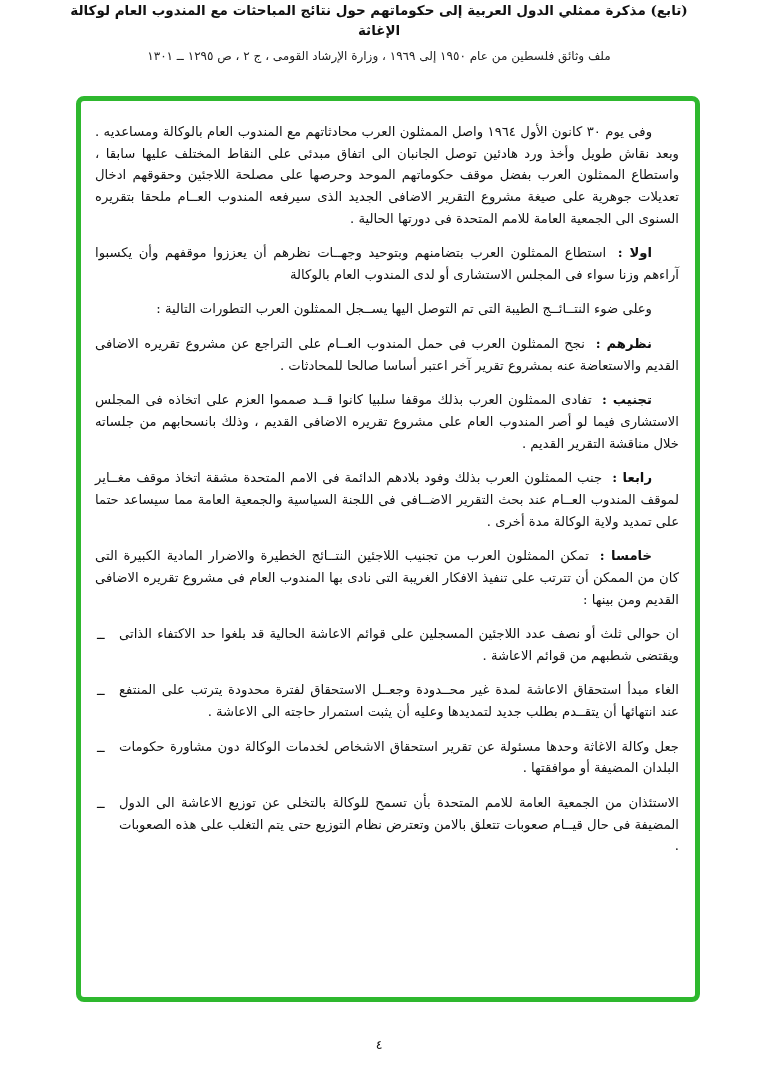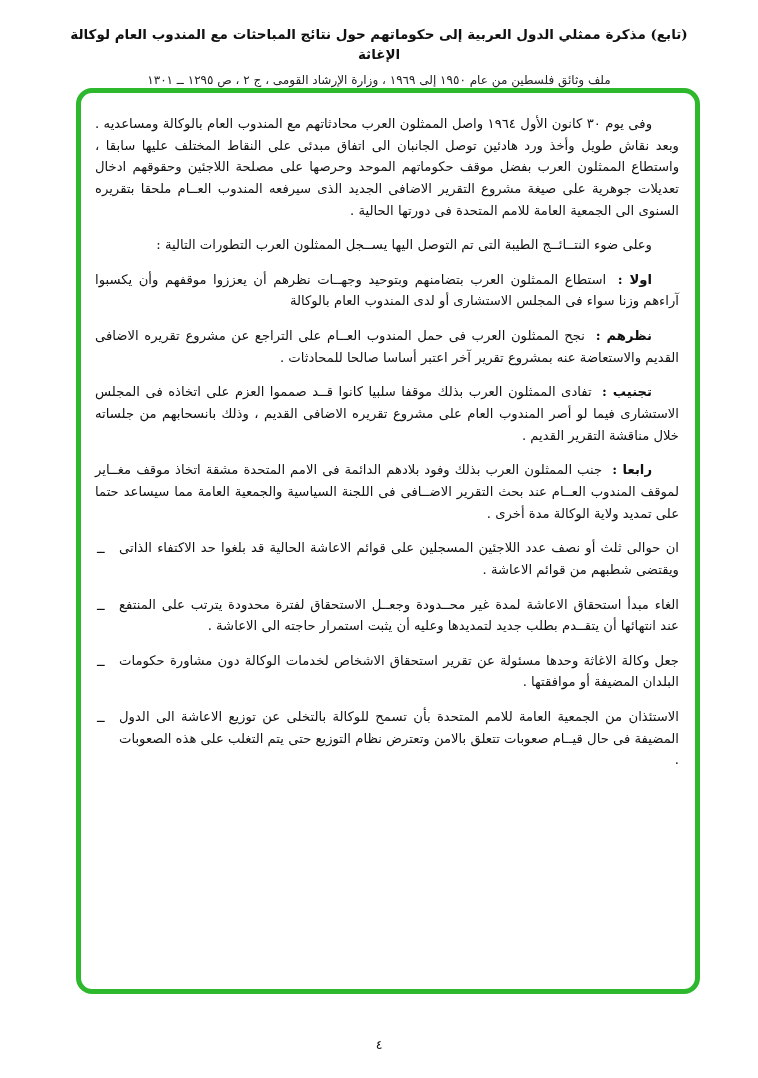--- a/index.html
+++ b/index.html
@@ -5,41 +5,41 @@
   html, body { margin:0; padding:0; background:#e8e8e8; }
   .page {
     position:relative;
     width:758px; height:1078px;
     margin:0 auto;
     background:#ffffff;
     font-family:"DejaVu Serif","DejaVu Sans",serif;
     color:#111;
     overflow:hidden;
   }
-  .doc-header { text-align:center; padding-top:24px; }
+  .doc-header { text-align:center; }
   .doc-title {
     font-weight:bold;
     font-size:13.5px;
     line-height:1.5;
     direction:rtl;
     padding:0 60px;
   }
   .doc-source {
     font-size:12px;
     margin-top:8px;
     direction:rtl;
     color:#222;
   }
   .frame {
     position:absolute;
-    top:88px; left:76px;
+    top:96px; left:76px;
     width:624px; height:906px;
     box-sizing:border-box;
     border:5px solid #2eb82e;
-    border-radius:16px;
+    border-radius:8px;
     padding:20px 16px 8px 14px;
     direction:rtl;
     text-align:justify;
     overflow:hidden;
     background:#fff;
   }
   .para {
     font-size:13.2px;
     line-height:1.64;
     margin:0 0 13px 0;
@@ -73,42 +73,46 @@
 
   <div class="doc-header">
     <div class="doc-title" dir="rtl">(تابع) مذكرة ممثلي الدول العربية إلى حكوماتهم حول نتائج المباحثات مع المندوب العام لوكالة الإغاثة</div>
     <div class="doc-source" dir="rtl">ملف وثائق فلسطين من عام ١٩٥٠ إلى ١٩٦٩ ، وزارة الإرشاد القومى ، ج ٢ ، ص ١٢٩٥ ــ ١٣٠١</div>
   </div>
 
   <div class="frame">
 
     <p class="para indent">وفى يوم ٣٠ كانون الأول ١٩٦٤ واصل الممثلون العرب محادثاتهم مع المندوب العام بالوكالة ومساعديه . وبعد نقاش طويل وأخذ ورد هادئين توصل الجانبان الى اتفاق مبدئى على النقاط المختلف عليها سابقا ، واستطاع الممثلون العرب بفضل موقف حكوماتهم الموحد وحرصها على مصلحة اللاجئين وحقوقهم ادخال تعديلات جوهرية على صيغة مشروع التقرير الاضافى الجديد الذى سيرفعه المندوب العــام ملحقا بتقريره السنوى الى الجمعية العامة للامم المتحدة فى دورتها الحالية .</p>
 
-    <p class="para indent">وعلى ضوء النتــائــج الطيبة التى تم التوصل اليها يســجل الممثلون العرب التطورات التالية :</p>
-
     <p class="para indent">
       <b class="plabel">اولا :</b>
       <span>استطاع الممثلون العرب بتضامنهم وبتوحيد وجهــات نظرهم أن يعززوا موقفهم وأن يكسبوا آراءهم وزنا سواء فى المجلس الاستشارى أو لدى المندوب العام بالوكالة</span>
     </p>
+
+    <p class="para indent">وعلى ضوء النتــائــج الطيبة التى تم التوصل اليها يســجل الممثلون العرب التطورات التالية :</p>
 
     <p class="para indent">
       <b class="plabel">نظرهم :</b>
       <span>نجح الممثلون العرب فى حمل المندوب العــام على التراجع عن مشروع تقريره الاضافى القديم والاستعاضة عنه بمشروع تقرير آخر اعتبر أساسا صالحا للمحادثات .</span>
     </p>
 
     <p class="para indent">
       <b class="plabel">تجنيب :</b>
       <span>تفادى الممثلون العرب بذلك موقفا سلبيا كانوا قــد صمموا العزم على اتخاذه فى المجلس الاستشارى فيما لو أصر المندوب العام على مشروع تقريره الاضافى القديم ، وذلك بانسحابهم من جلساته خلال مناقشة التقرير القديم .</span>
     </p>
 
     <p class="para indent">
       <b class="plabel">رابعا :</b>
       <span>جنب الممثلون العرب بذلك وفود بلادهم الدائمة فى الامم المتحدة مشقة اتخاذ موقف مغــاير لموقف المندوب العــام عند بحث التقرير الاضــافى فى اللجنة السياسية والجمعية العامة مما سيساعد حتما على تمديد ولاية الوكالة مدة أخرى .</span>
     </p>
 
+    <p class="para indent">
+      <b class="plabel">خامسا :</b>
+      <span>تمكن الممثلون العرب من تجنيب اللاجئين النتــائج الخطيرة والاضرار المادية الكبيرة التى كان من الممكن أن تترتب على تنفيذ الافكار الغريبة التى نادى بها المندوب العام فى مشروع تقريره الاضافى القديم ومن بينها :</span>
+    </p>
 
     <div class="bullet">
       <span class="dash">ــ</span>
       <span>ان حوالى ثلث أو نصف عدد اللاجئين المسجلين على قوائم الاعاشة الحالية قد بلغوا حد الاكتفاء الذاتى ويقتضى شطبهم من قوائم الاعاشة .</span>
     </div>
 
     <div class="bullet">
       <span class="dash">ــ</span>
       <span>الغاء مبدأ استحقاق الاعاشة لمدة غير محــدودة وجعــل الاستحقاق لفترة محدودة يترتب على المنتفع عند انتهائها أن يتقــدم بطلب جديد لتمديدها وعليه أن يثبت استمرار حاجته الى الاعاشة .</span>
     </div>

